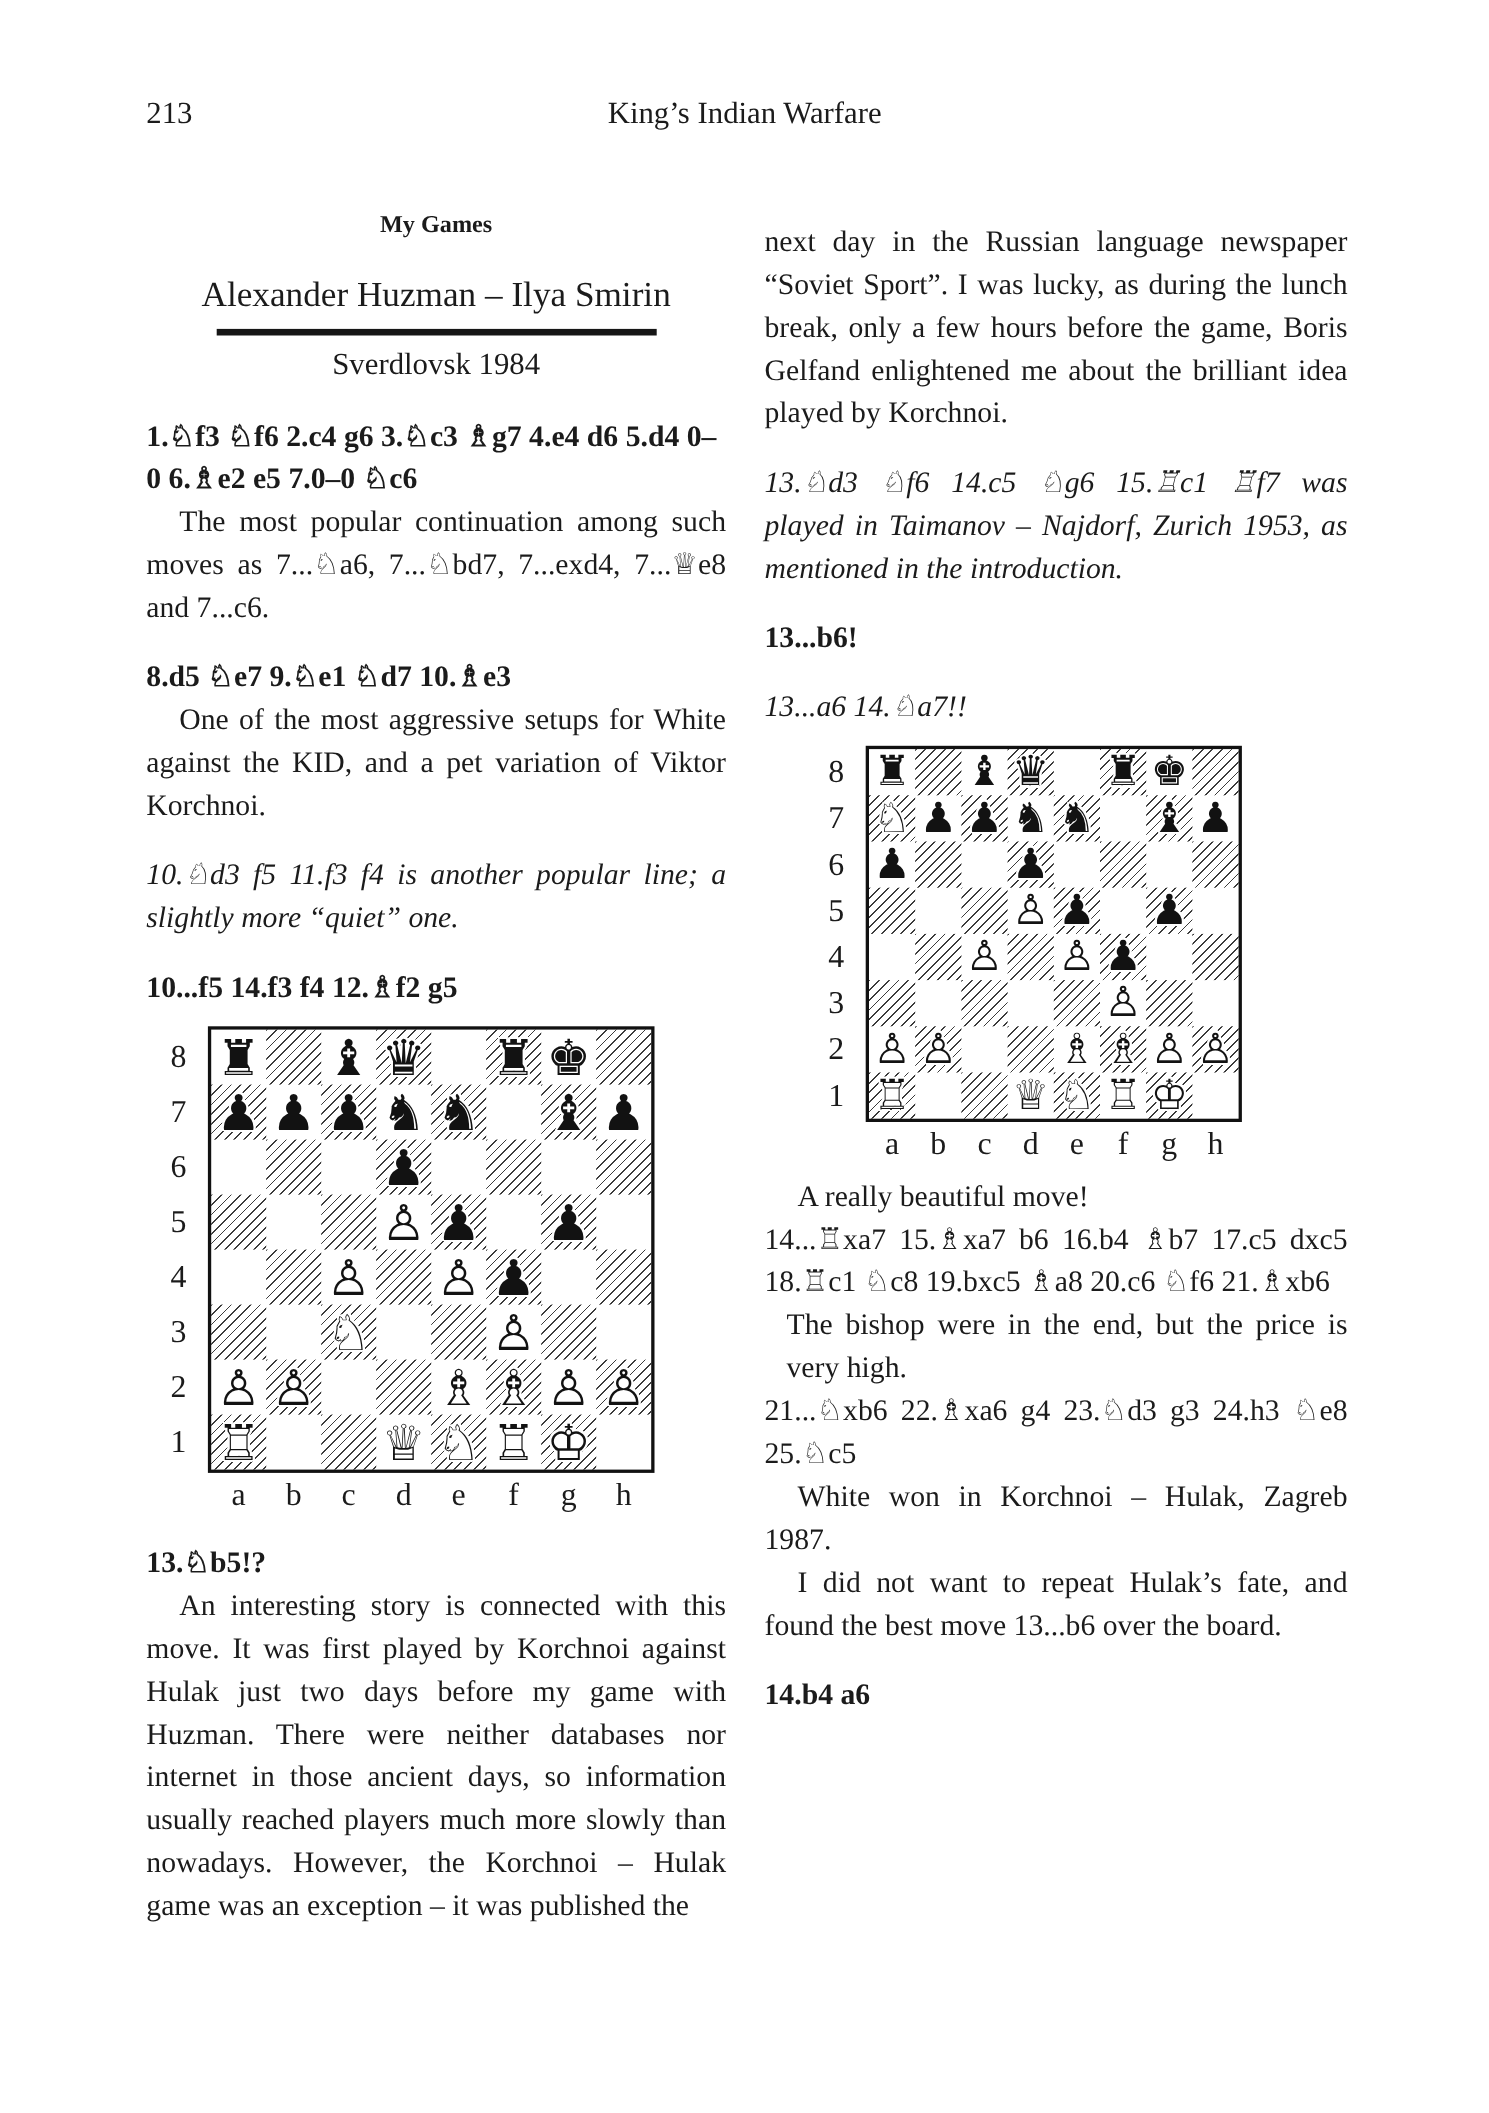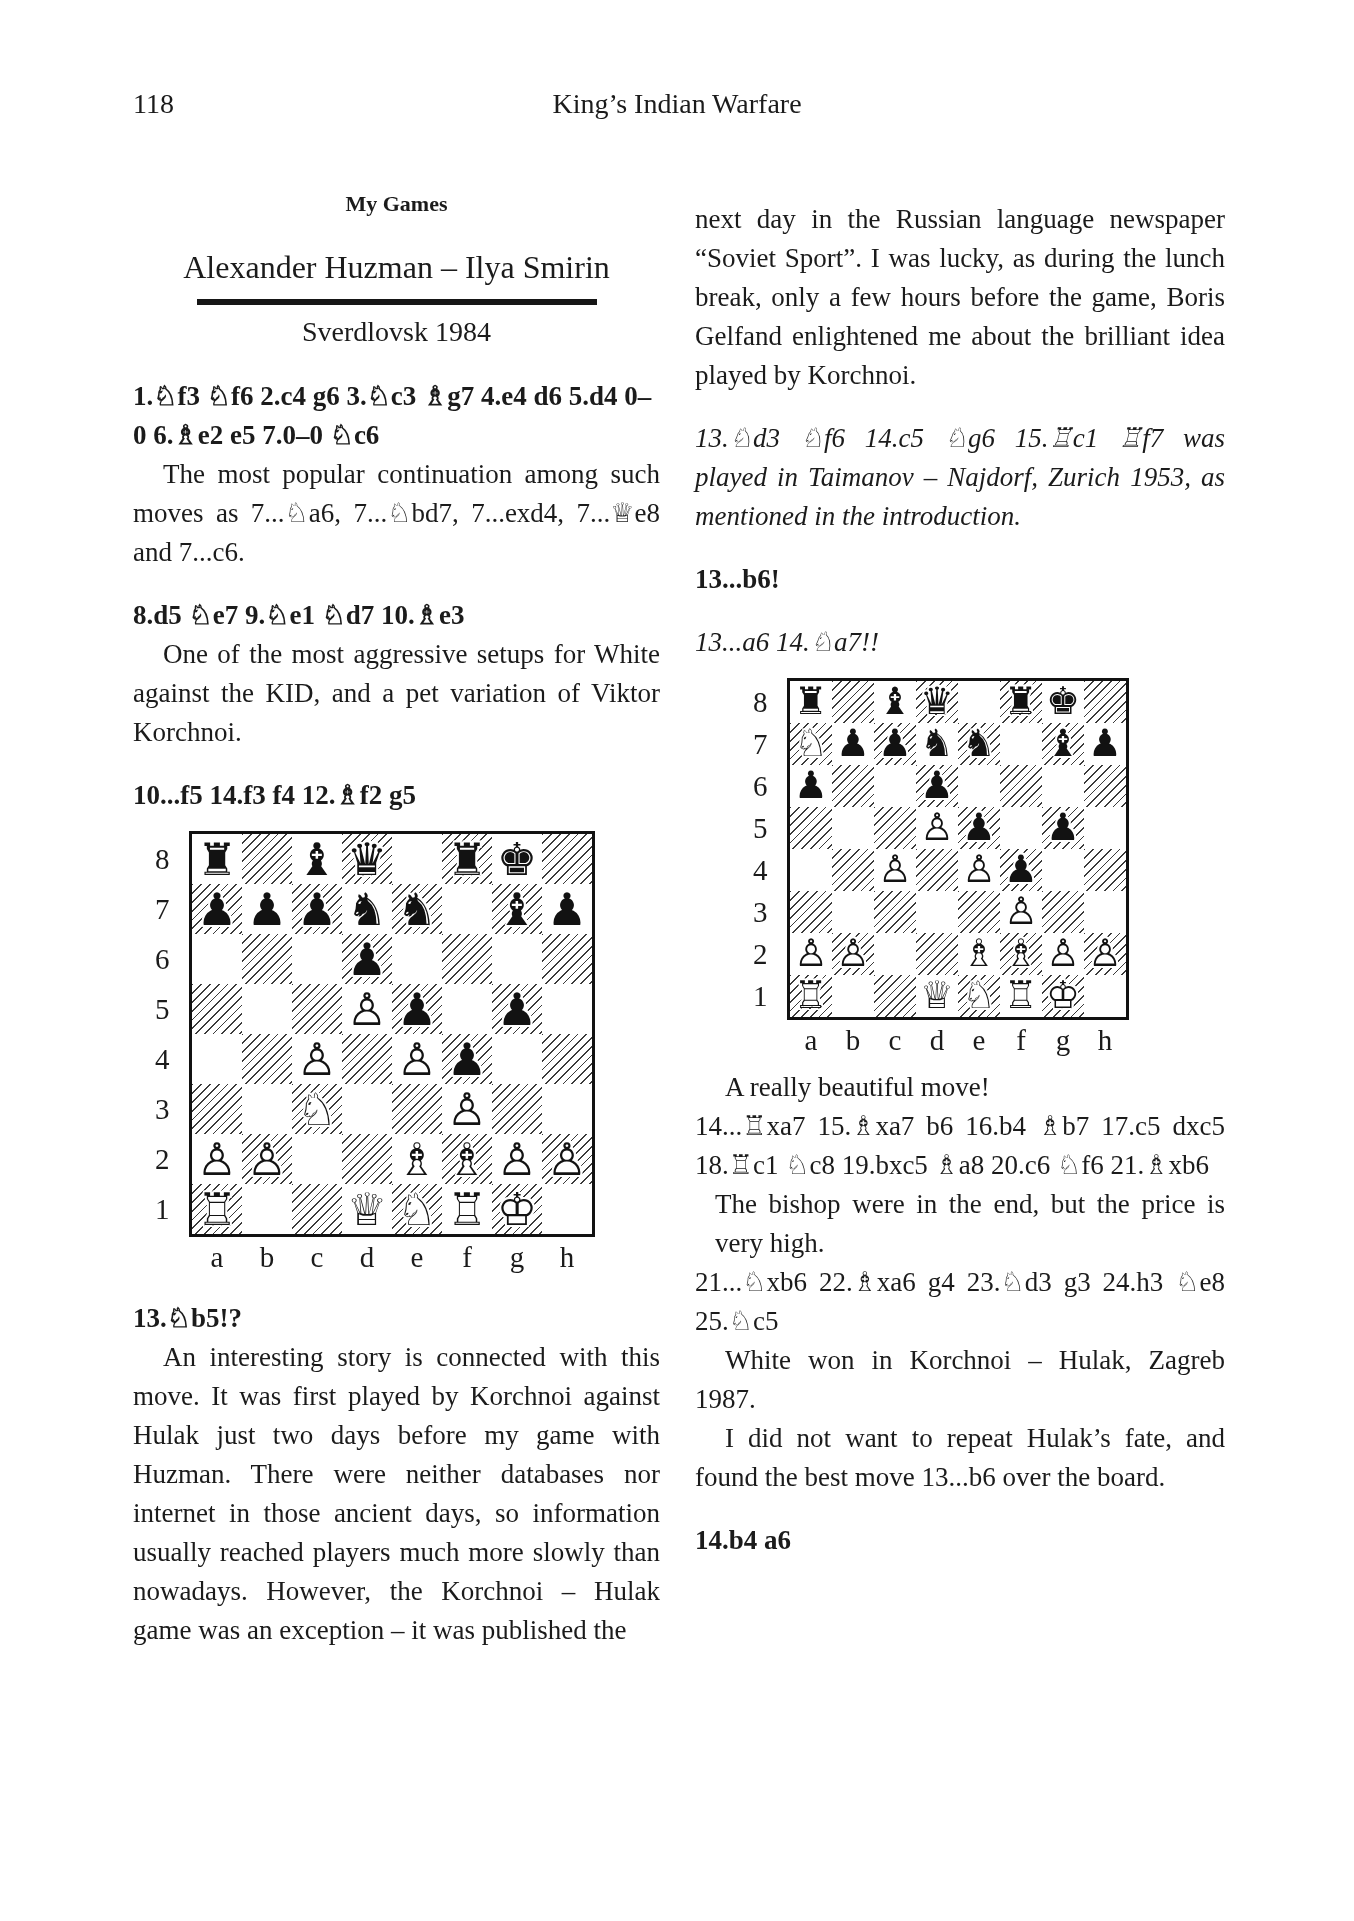--- a/index.html
+++ b/index.html
@@ -45,34 +45,35 @@
   .pc .under{color:#ffffff;text-shadow:2px 0 0 #fff,-2px 0 0 #fff,0 2px 0 #fff,0 -2px 0 #fff,
              1.6px 1.6px 0 #fff,-1.6px 1.6px 0 #fff,1.6px -1.6px 0 #fff,-1.6px -1.6px 0 #fff;}
   .pc .over{color:#121212;}
 </style>
 </head>
 <body>
 
 <div class="page">
 
   <div class="pg-header">
-    <span class="pg-num">118</span>
+    <span class="pg-num">213</span>
     <span class="run-head">King’s Indian Warfare</span>
   </div>
 
   <div class="col col-l">
     <div class="sec-title">My Games</div>
     <div class="game-title">Alexander Huzman – Ilya Smirin</div>
     <div class="rule"></div>
     <div class="event">Sverdlovsk 1984</div>
     <div class="flow" id="left-flow">
         <p class="t-moves">1.♘f3 ♘f6 2.c4 g6 3.♘c3 ♗g7 4.e4 d6 5.d4 0–0 6.♗e2 e5 7.0–0 ♘c6</p>
         <p class="t-para">The most popular continuation among such moves as 7...♘a6, 7...♘bd7, 7...exd4, 7...♕e8 and 7...c6.</p>
         <p class="t-moves">8.d5 ♘e7 9.♘e1 ♘d7 10.♗e3</p>
         <p class="t-para">One of the most aggressive setups for White against the KID, and a pet variation of Viktor Korchnoi.</p>
+        <p class="t-variation">10.♘d3 f5 11.f3 f4 is another popular line; a slightly more “quiet” one.</p>
         <p class="t-moves">10...f5 14.f3 f4 12.♗f2 g5</p>
         <div class="diagram">
           <div class="dgrid">
             <div class="ranks">
               <div class="rl">8</div>
               <div class="rl">7</div>
               <div class="rl">6</div>
               <div class="rl">5</div>
               <div class="rl">4</div>
               <div class="rl">3</div>

